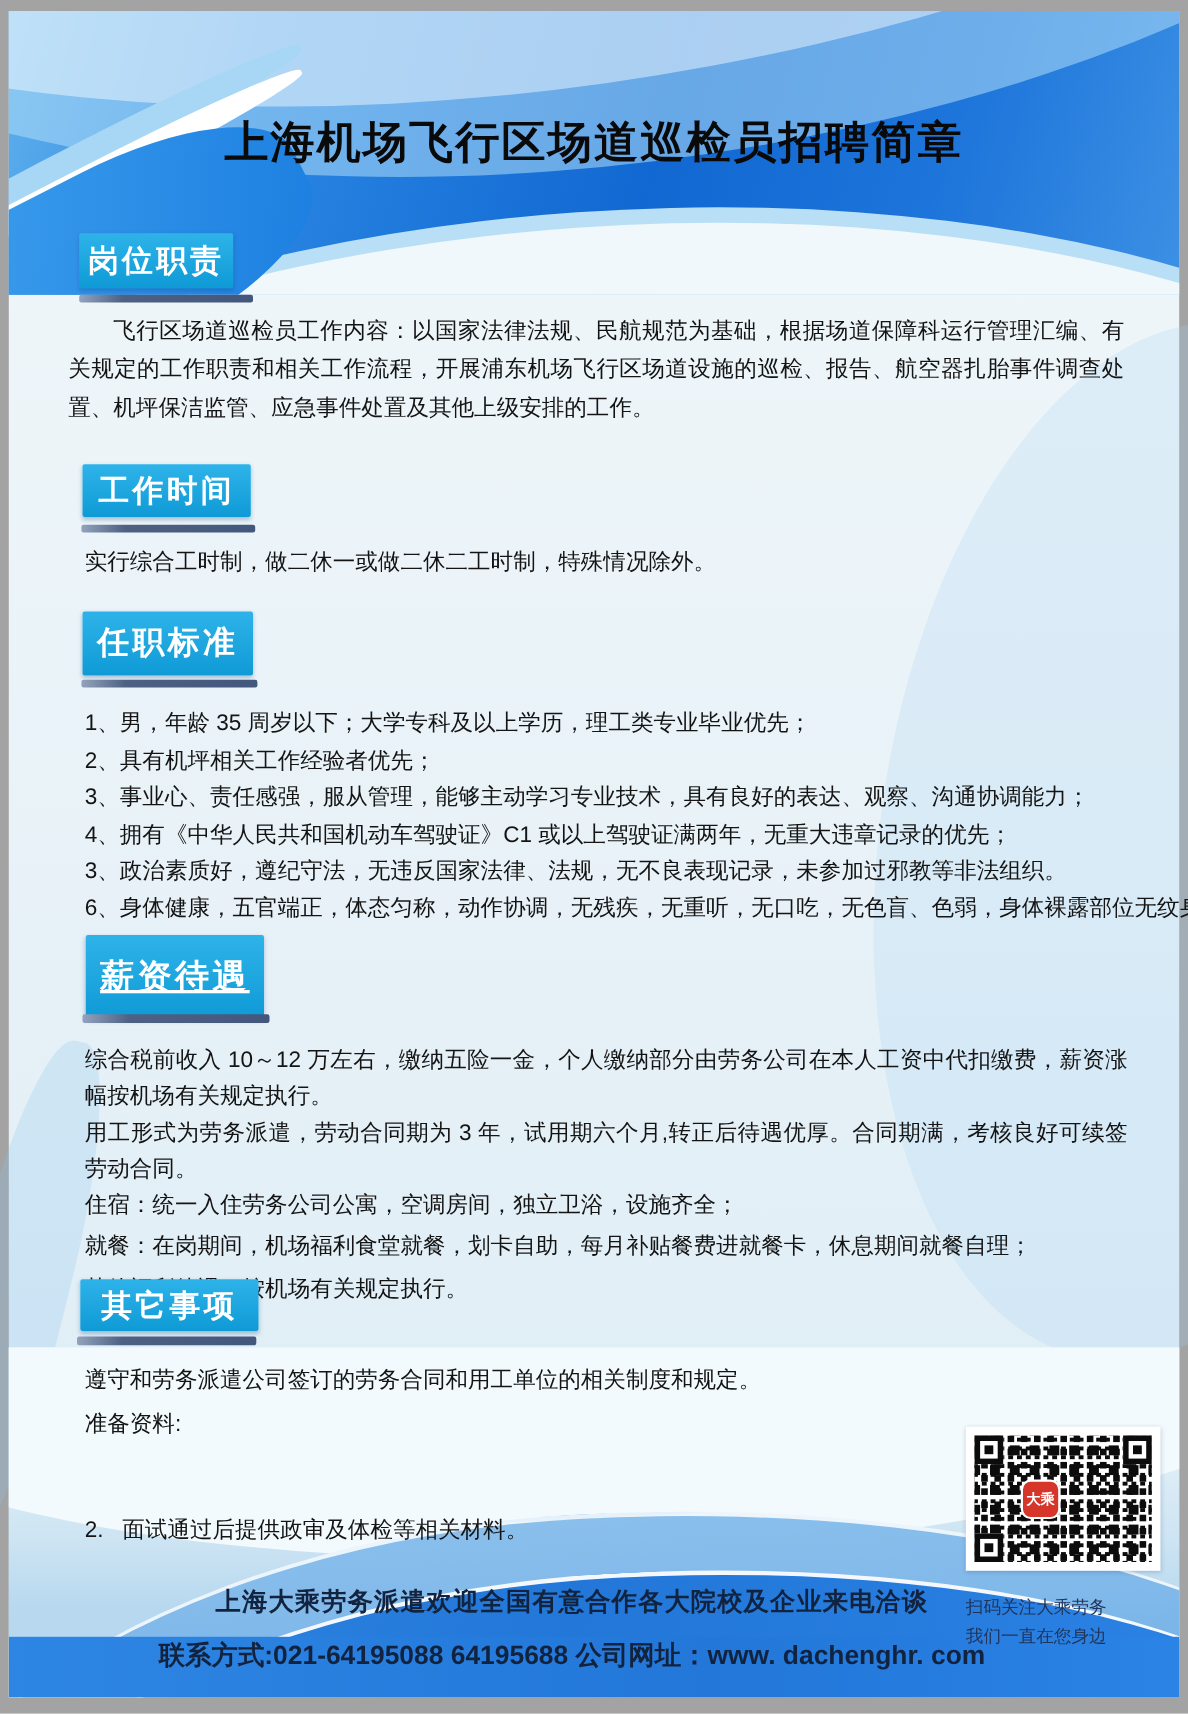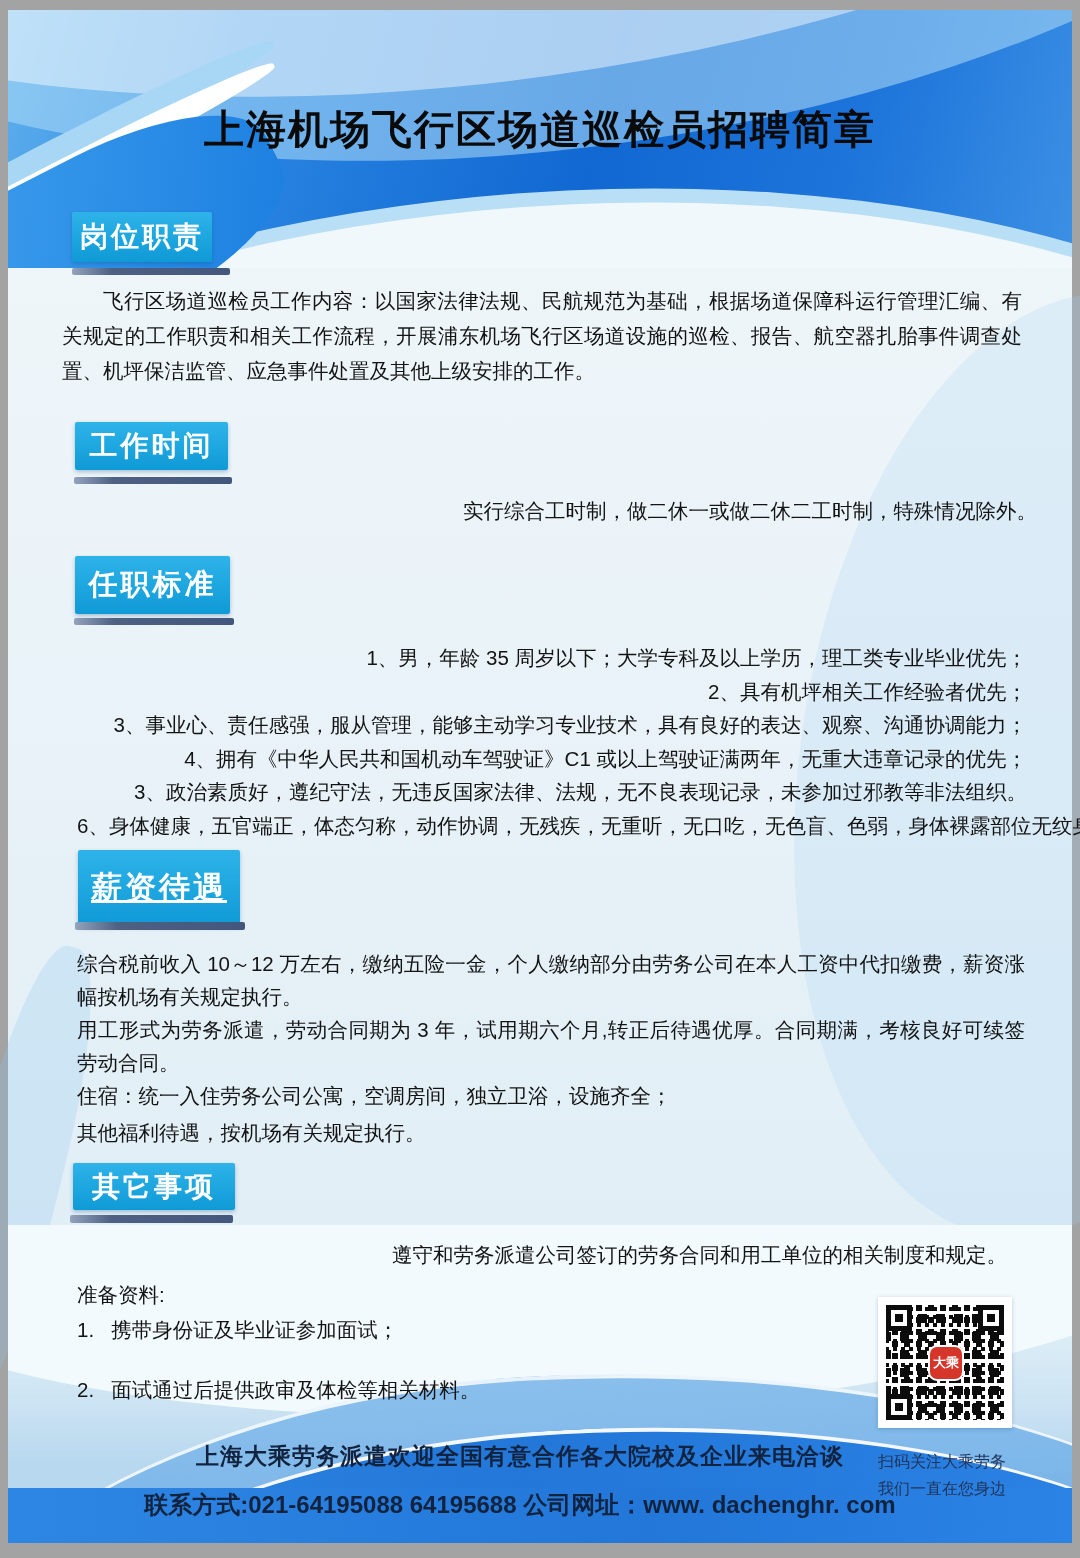--- a/index.html
+++ b/index.html
@@ -59,21 +59,21 @@
   .b2{left:75px; top:422px; width:153px; height:48px; font-size:28px;}
   .l2{left:74px; top:477px; width:158px; height:7px;}
   .b3{left:75px; top:556px; width:155px; height:58px; font-size:29px;}
   .l3{left:74px; top:618px; width:160px; height:7px;}
   .b4{left:78px; top:850px; width:162px; height:76px; font-size:31px;text-decoration:underline;}
   .l4{left:75px; top:922px; width:170px; height:8px;}
   .b5{left:73px; top:1163px; width:162px; height:47px; font-size:28px;}
   .l5{left:70px; top:1215px; width:163px; height:8px;}
 
   
-  .txt{position:absolute; z-index:5; font-size:20.5px; color:var(--body-text,#141414);text-align:right;}
+  .txt{position:absolute; z-index:5; font-size:20.5px; color:var(--body-text,#141414);}
   .duties-p{left:62px; top:283px; width:960px; line-height:35px; text-indent:2em; text-align:justify;}
   .hours-p{left:77px; top:496px; width:960px; line-height:30px;}
   .std-list{left:77px; top:641px; width:950px; line-height:33.5px;}
   .std-list div{white-space:nowrap;}
   .salary-blk{left:77px; top:947px; width:948px; line-height:33px; text-align:justify;}
   .salary-blk p{margin:0;}
   .salary-blk p+p{margin-top:0px;}
   .salary-blk p:nth-child(4){margin-top:4px;}
   .salary-blk p:nth-child(5){margin-top:6px;}
   .others-intro{left:77px; top:1241px; width:930px; line-height:28px;}
@@ -98,21 +98,21 @@
   .wave-bottom{position:absolute; left:0; right:0; bottom:0; height:55px;
     background:linear-gradient(90deg,#2e86e4,#2277d8 60%,#2b83e6);}
 
   .footer-line{position:absolute; left:8px; width:1024px; z-index:7; text-align:center;
     color:var(--footer-text,#12233f); font-weight:bold;}
   .fl1{top:1441px; font-size:23px; letter-spacing:1px;}
   .fl2{top:1489px; font-size:24px;}
 
   
   .qr-card{position:absolute; left:878px; top:1297px; width:134px; height:131px;
-    background:#fff; z-index:8; box-shadow:0 1px 4px rgba(20,60,110,.25);}
+    background:#fff; z-index:8; box-shadow:0 1px 4px rgba(20,60,110,.25);padding-left:43px;}
   .qr-pattern{position:absolute; inset:8px; background-color:#fff;
     background-image:
       conic-gradient(#0c0c0c 25%, transparent 0),
       conic-gradient(#0c0c0c 25%, transparent 0),
       conic-gradient(#0c0c0c 25%, transparent 0);
     background-size:12px 12px, 18px 18px, 8px 8px;
     background-position:0 0, 5px 9px, 3px 2px;}
   .finder{position:absolute; width:26px; height:26px; border:5px solid #0c0c0c; background:#fff; box-sizing:border-box;}
   .finder::after{content:""; display:block; width:8px; height:8px; margin:4px; background:#0c0c0c;}
   .f-tl{left:8px; top:8px;} .f-tr{right:8px; top:8px;} .f-bl{left:8px; bottom:8px;}
@@ -160,35 +160,35 @@
     <div>3、政治素质好，遵纪守法，无违反国家法律、法规，无不良表现记录，未参加过邪教等非法组织。</div>
     <div>6、身体健康，五官端正，体态匀称，动作协调，无残疾，无重听，无口吃，无色盲、色弱，身体裸露部位无纹身。</div>
   </div>
 
   <div class="badge b4">薪资待遇</div>
   <div class="badge-line l4"></div>
   <div class="txt salary-blk">
     <p>综合税前收入 10～12 万左右，缴纳五险一金，个人缴纳部分由劳务公司在本人工资中代扣缴费，薪资涨幅按机场有关规定执行。</p>
     <p>用工形式为劳务派遣，劳动合同期为 3 年，试用期六个月,转正后待遇优厚。合同期满，考核良好可续签劳动合同。</p>
     <p>住宿：统一入住劳务公司公寓，空调房间，独立卫浴，设施齐全；</p>
+    <p>就餐：在岗期间，机场福利食堂就餐，划卡自助，每月补贴餐费进就餐卡，休息期间就餐自理；</p>
     <p>其他福利待遇，按机场有关规定执行。</p>
   </div>
 
   <div class="footer-band">
     <div class="wave-pale"></div>
     <div class="wave-mid"></div>
     <div class="wave-deep"></div>
     <div class="wave-bottom"></div>
   </div>
 
   <div class="badge b5">其它事项</div>
   <div class="badge-line l5"></div>
   <div class="txt others-intro">遵守和劳务派遣公司签订的劳务合同和用工单位的相关制度和规定。</div>
   <div class="txt others-prep">准备资料:</div>
-  <div class="txt oitem oi1">1.   携带身份证及毕业证参加面试；</div>
   <div class="txt oitem oi2">2.   面试通过后提供政审及体检等相关材料。</div>
 
   <div class="footer-line fl1">上海大乘劳务派遣欢迎全国有意合作各大院校及企业来电洽谈</div>
   <div class="footer-line fl2">联系方式:021-64195088  64195688 公司网址：www. dachenghr. com</div>
 
   <div class="qr-card">
     <div class="qr-pattern"></div>
     <div class="finder f-tl"></div>
     <div class="finder f-tr"></div>
     <div class="finder f-bl"></div>

